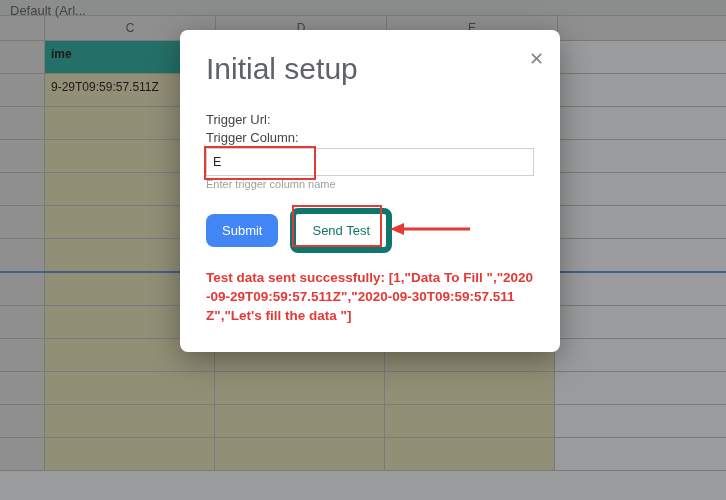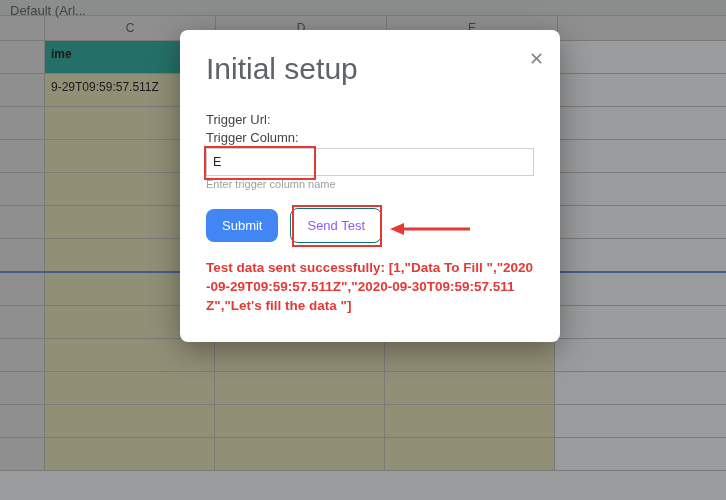--- a/index.html
+++ b/index.html
@@ -142,22 +142,22 @@
     border: none;
     cursor: pointer;
     border-radius: 8px;
   }
   .btn-submit {
     background: #4285f4;
     color: #fff;
   }
   .btn-test {
     background: #fff;
-    color: #8b5cf6;
-    border: 1px solid #0f766e;
+    color: #0f766e;
+    border: 6px solid #0f766e;
   }
   .test-red-outline {
     position: absolute;
     left: 86px;
     top: -3px;
     width: 86px;
     height: 38px;
     border: 2px solid #e53935;
     pointer-events: none;
   }

